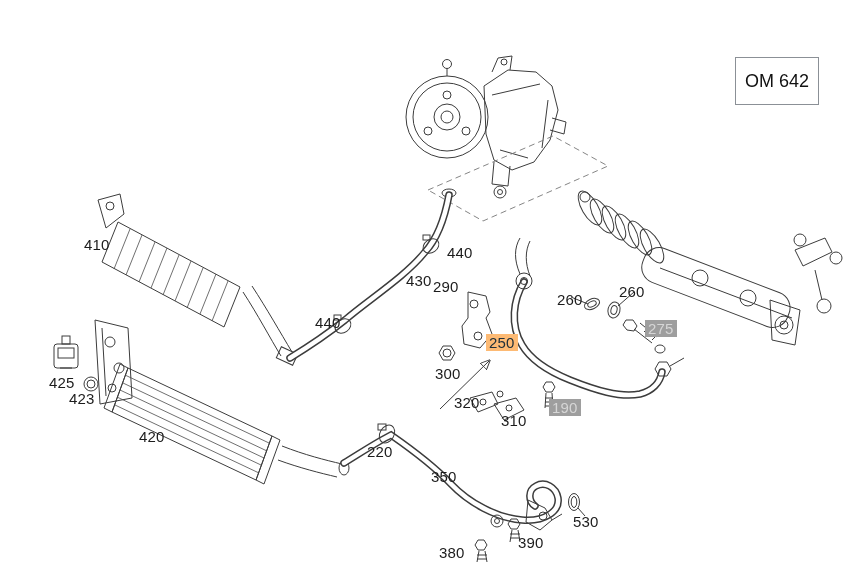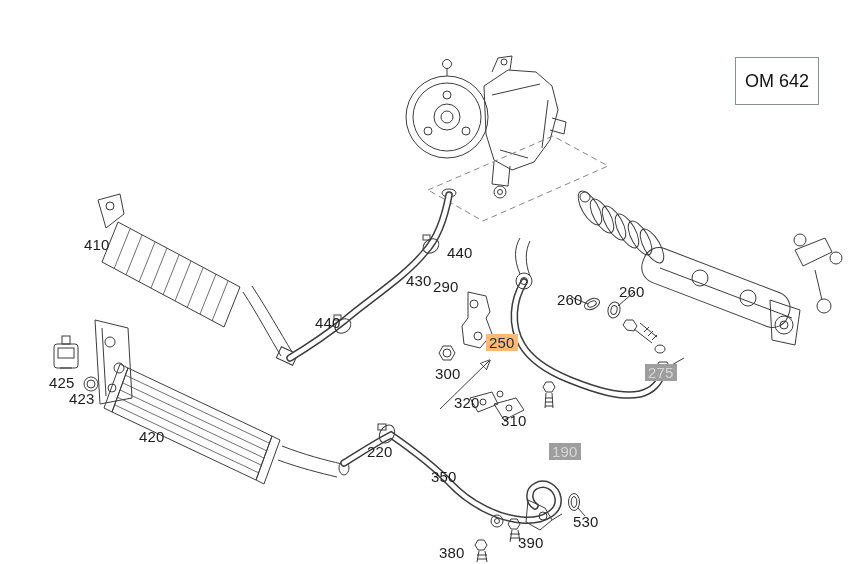--- a/index.html
+++ b/index.html
@@ -11,21 +11,21 @@
   svg * { stroke:#3c3c3c; stroke-width:1; fill:none; }
   .tube-o { stroke:#3c3c3c; stroke-width:7.5; stroke-linecap:round; }
   .tube-i { stroke:#ffffff; stroke-width:4.5; stroke-linecap:round; }
   .hatch  { stroke:#4a4a4a; stroke-width:0.8; }
   .dash   { stroke:#777; stroke-dasharray:6 4; stroke-width:0.9; }
   .lbl {
     position:absolute; font-size:15px; line-height:17px; color:#1c1c1c;
     letter-spacing:0.2px; white-space:nowrap; cursor:default;
   }
   .lbl.sel  { background:#fdba74; color:#20303a; padding:0 3px; }
-  .lbl.gray { background:#9e9e9e; color:#d6d6d6; padding:0 3px;margin-top:44px; }
+  .lbl.gray { background:#9e9e9e; color:#d6d6d6; padding:0 3px; }
   .om-box {
     position:absolute; left:735px; top:57px; width:84px; height:48px;
     border:1px solid #8b9096; background:#fff;
     font-size:18px; color:#111; display:flex; align-items:center;
     padding-left:9px; box-sizing:border-box;
   }
 </style>
 </head>
 <body>
 

